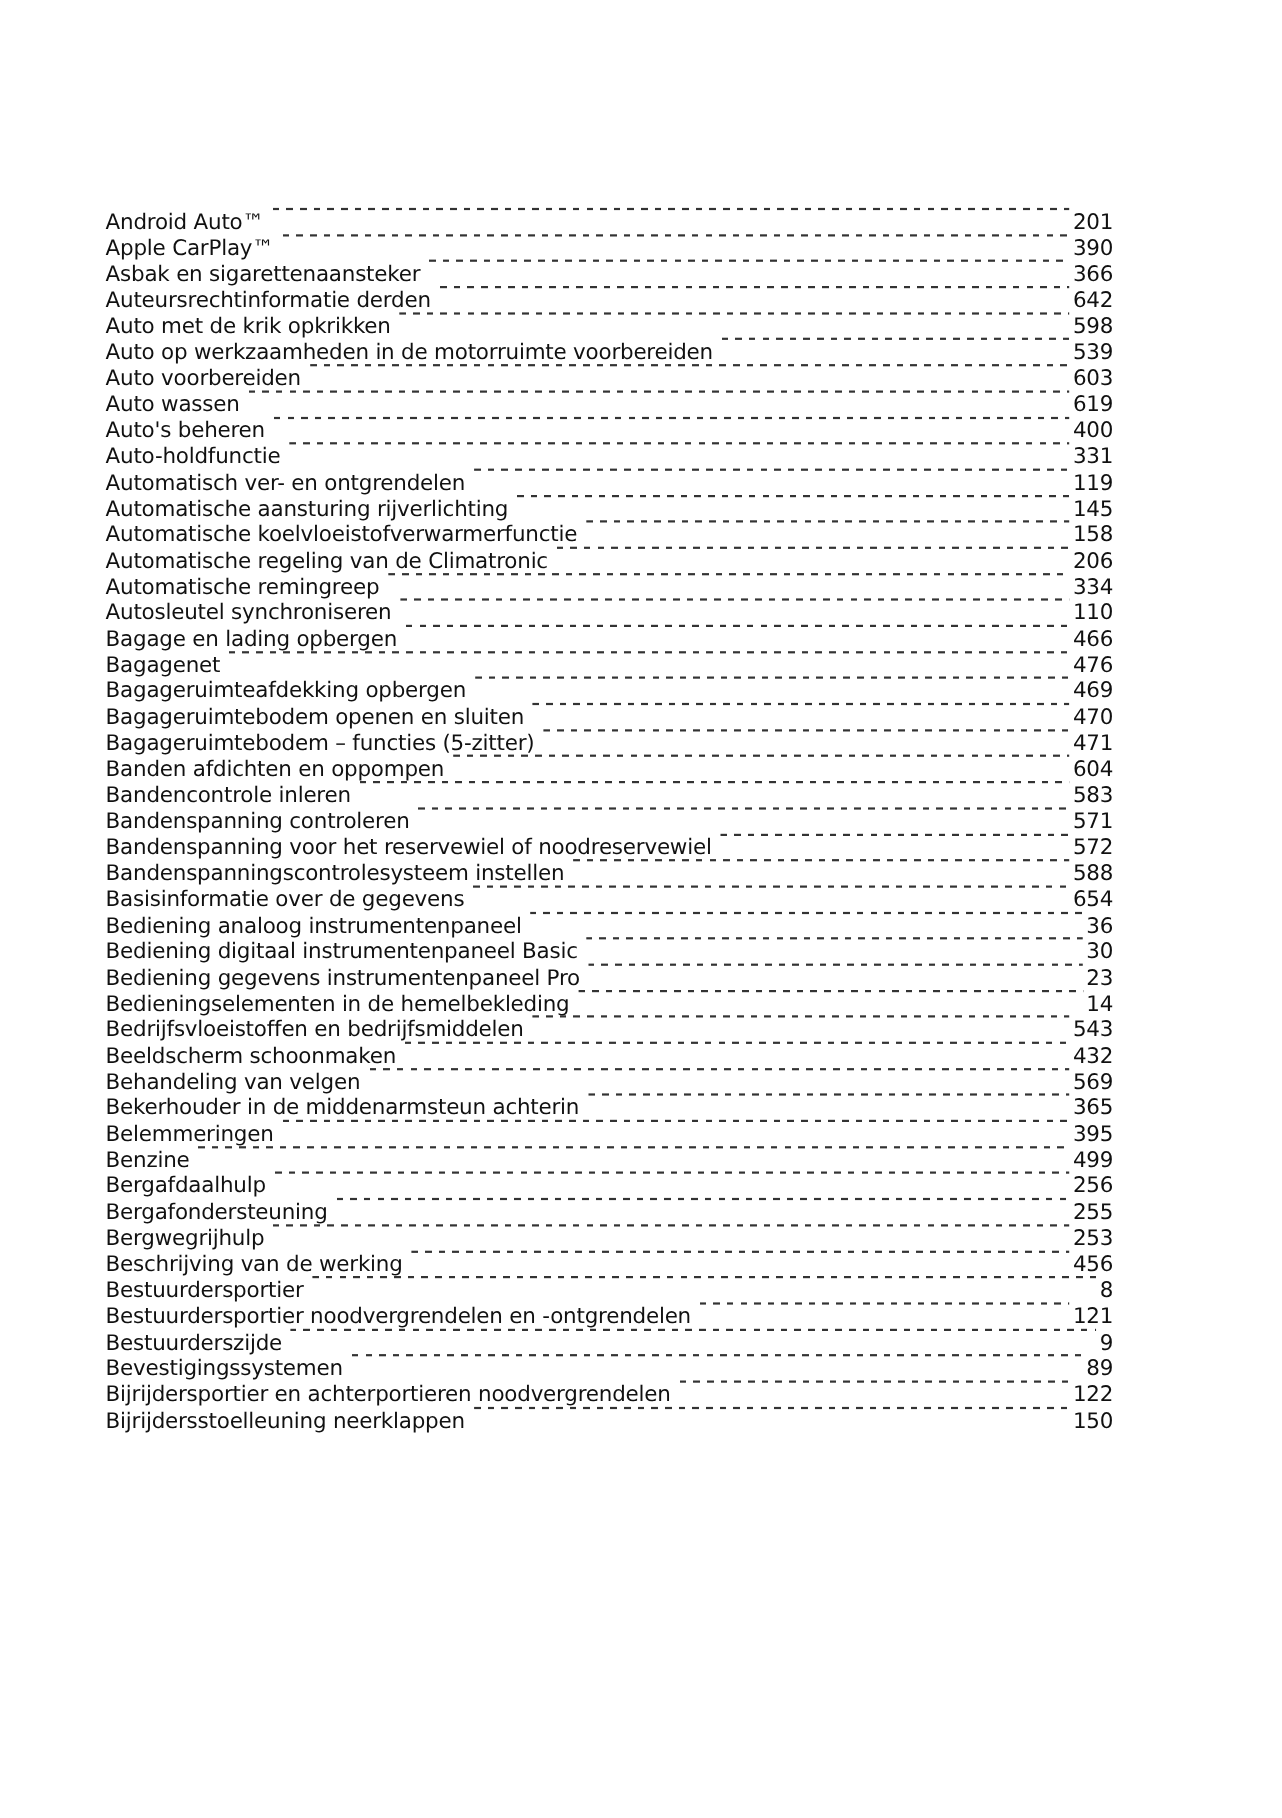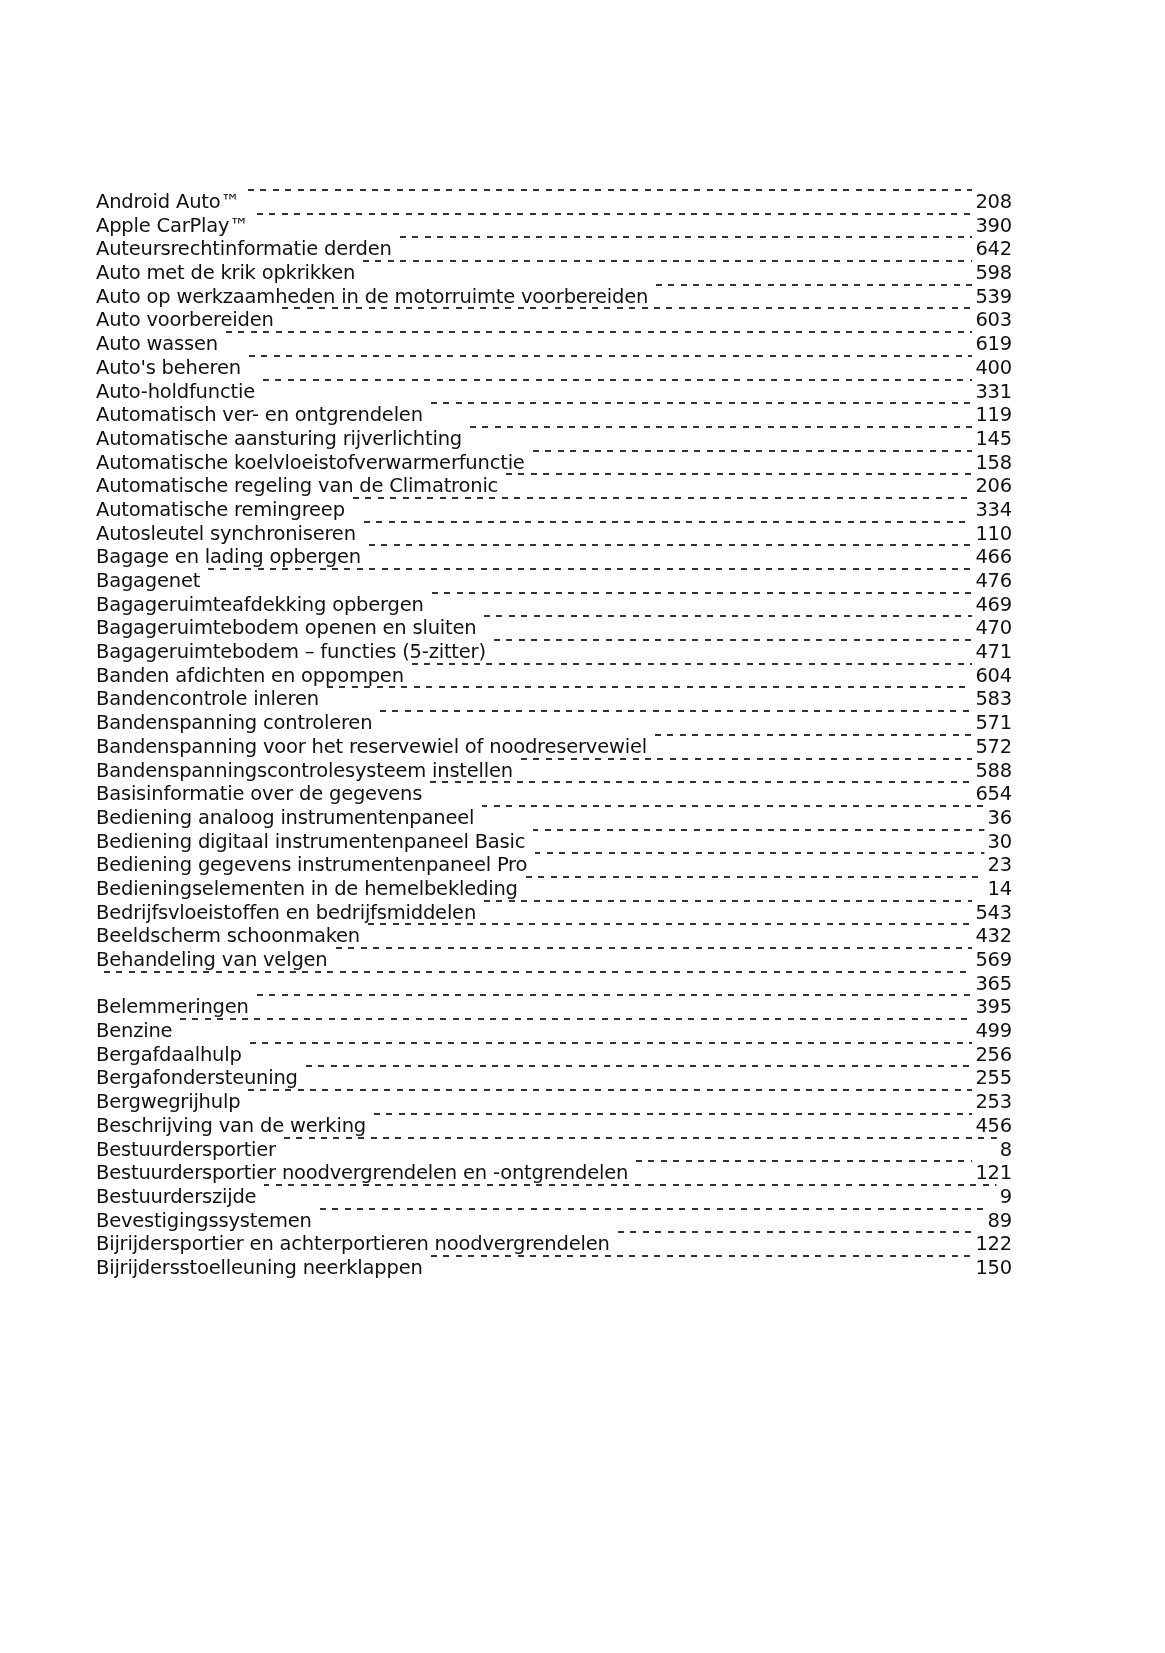--- a/index.html
+++ b/index.html
@@ -19,21 +19,21 @@
       position: absolute;
       left: 96px;
       top: 190px;
       width: 916px;
       margin: 0;
       padding: 0;
       list-style: none;
     }
     .index-entry {
       display: flex;
-      align-items: center;
+      align-items: flex-end;
       height: 23.7px;
       line-height: 23.7px;
       font-size: 19.5px;
       letter-spacing: -0.2px;
       white-space: nowrap;
     }
     .entry-term {
       flex: 0 0 auto;
     }
     .entry-leader {
@@ -60,28 +60,33 @@
       min-width: 10px;
     }
   </style>
 </head>
 <body>
 
 <ul class="index-list" id="index-list">
     <li class="index-entry">
     <span class="entry-term">Android Auto™</span>
     <span class="entry-leader"></span>
-    <span class="entry-page">208</span>
+    <span class="entry-page">201</span>
   </li>
     <li class="index-entry">
     <span class="entry-term">Apple CarPlay™</span>
     <span class="entry-leader"></span>
     <span class="entry-page">390</span>
   </li>
     <li class="index-entry">
+    <span class="entry-term">Asbak en sigarettenaansteker</span>
+    <span class="entry-leader"></span>
+    <span class="entry-page">366</span>
+  </li>
+    <li class="index-entry">
     <span class="entry-term">Auteursrechtinformatie derden</span>
     <span class="entry-leader"></span>
     <span class="entry-page">642</span>
   </li>
     <li class="index-entry">
     <span class="entry-term">Auto met de krik opkrikken</span>
     <span class="entry-leader"></span>
     <span class="entry-page">598</span>
   </li>
     <li class="index-entry">
@@ -223,20 +228,21 @@
     <span class="entry-term">Beeldscherm schoonmaken</span>
     <span class="entry-leader"></span>
     <span class="entry-page">432</span>
   </li>
     <li class="index-entry">
     <span class="entry-term">Behandeling van velgen</span>
     <span class="entry-leader"></span>
     <span class="entry-page">569</span>
   </li>
     <li class="index-entry">
+    <span class="entry-term">Bekerhouder in de middenarmsteun achterin</span>
     <span class="entry-leader"></span>
     <span class="entry-page">365</span>
   </li>
     <li class="index-entry">
     <span class="entry-term">Belemmeringen</span>
     <span class="entry-leader"></span>
     <span class="entry-page">395</span>
   </li>
     <li class="index-entry">
     <span class="entry-term">Benzine</span>

